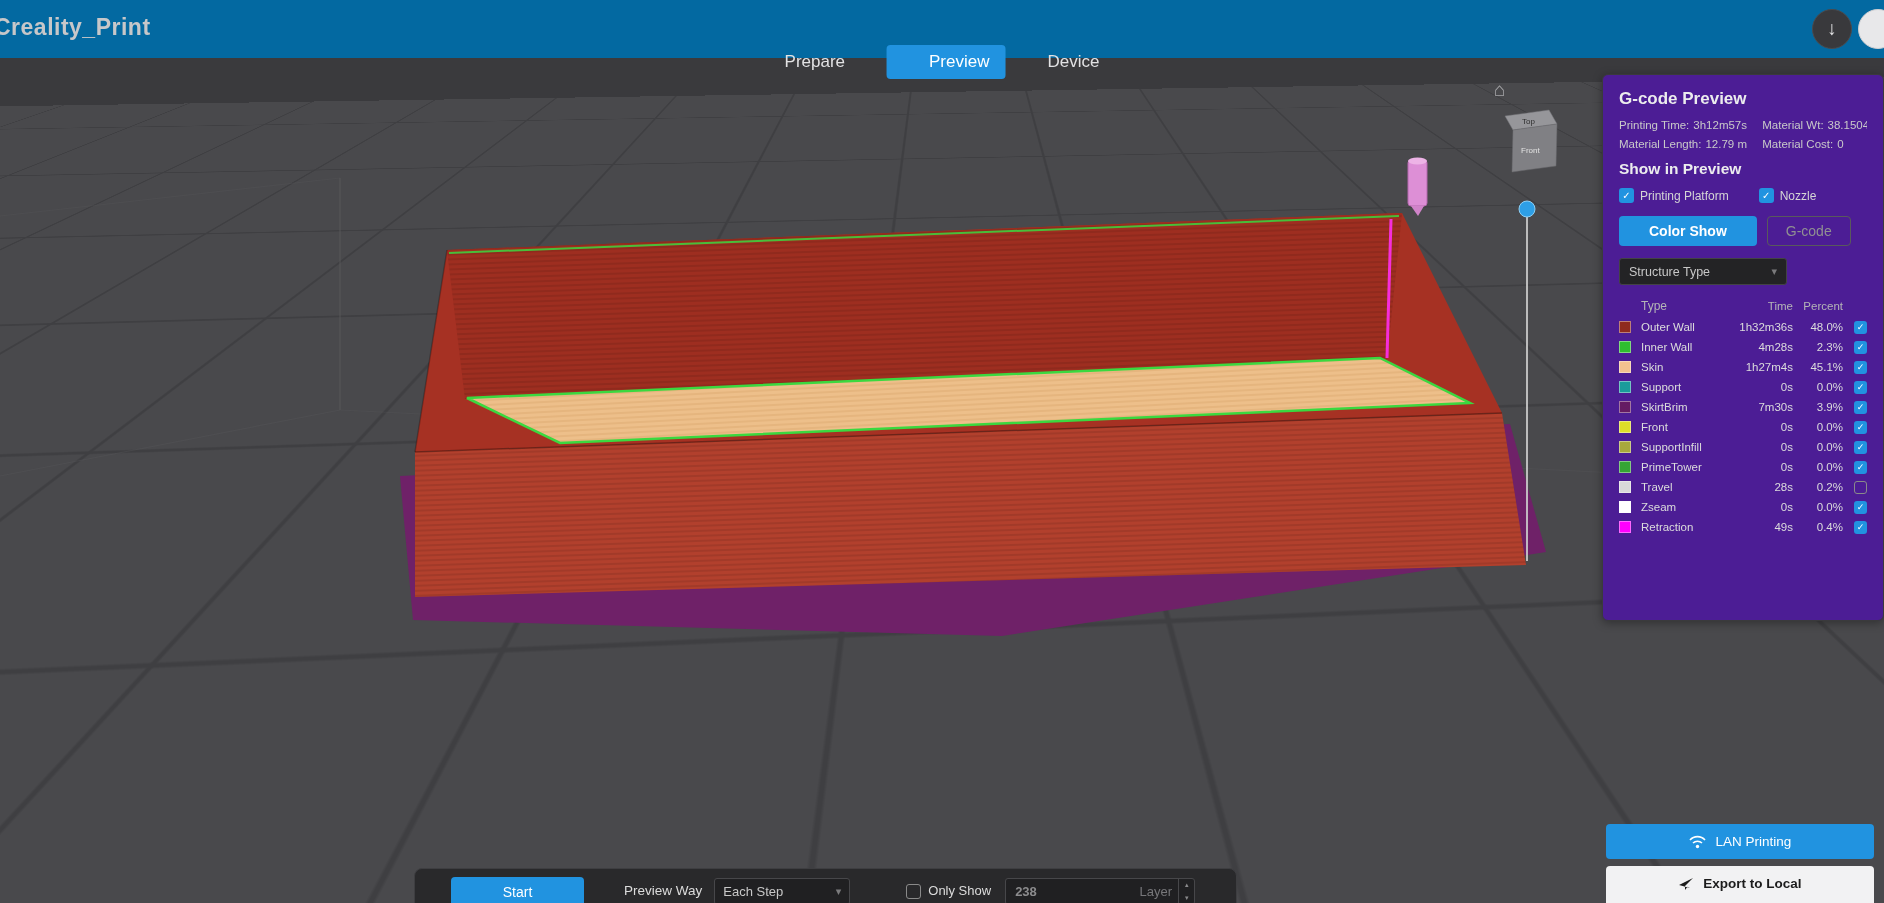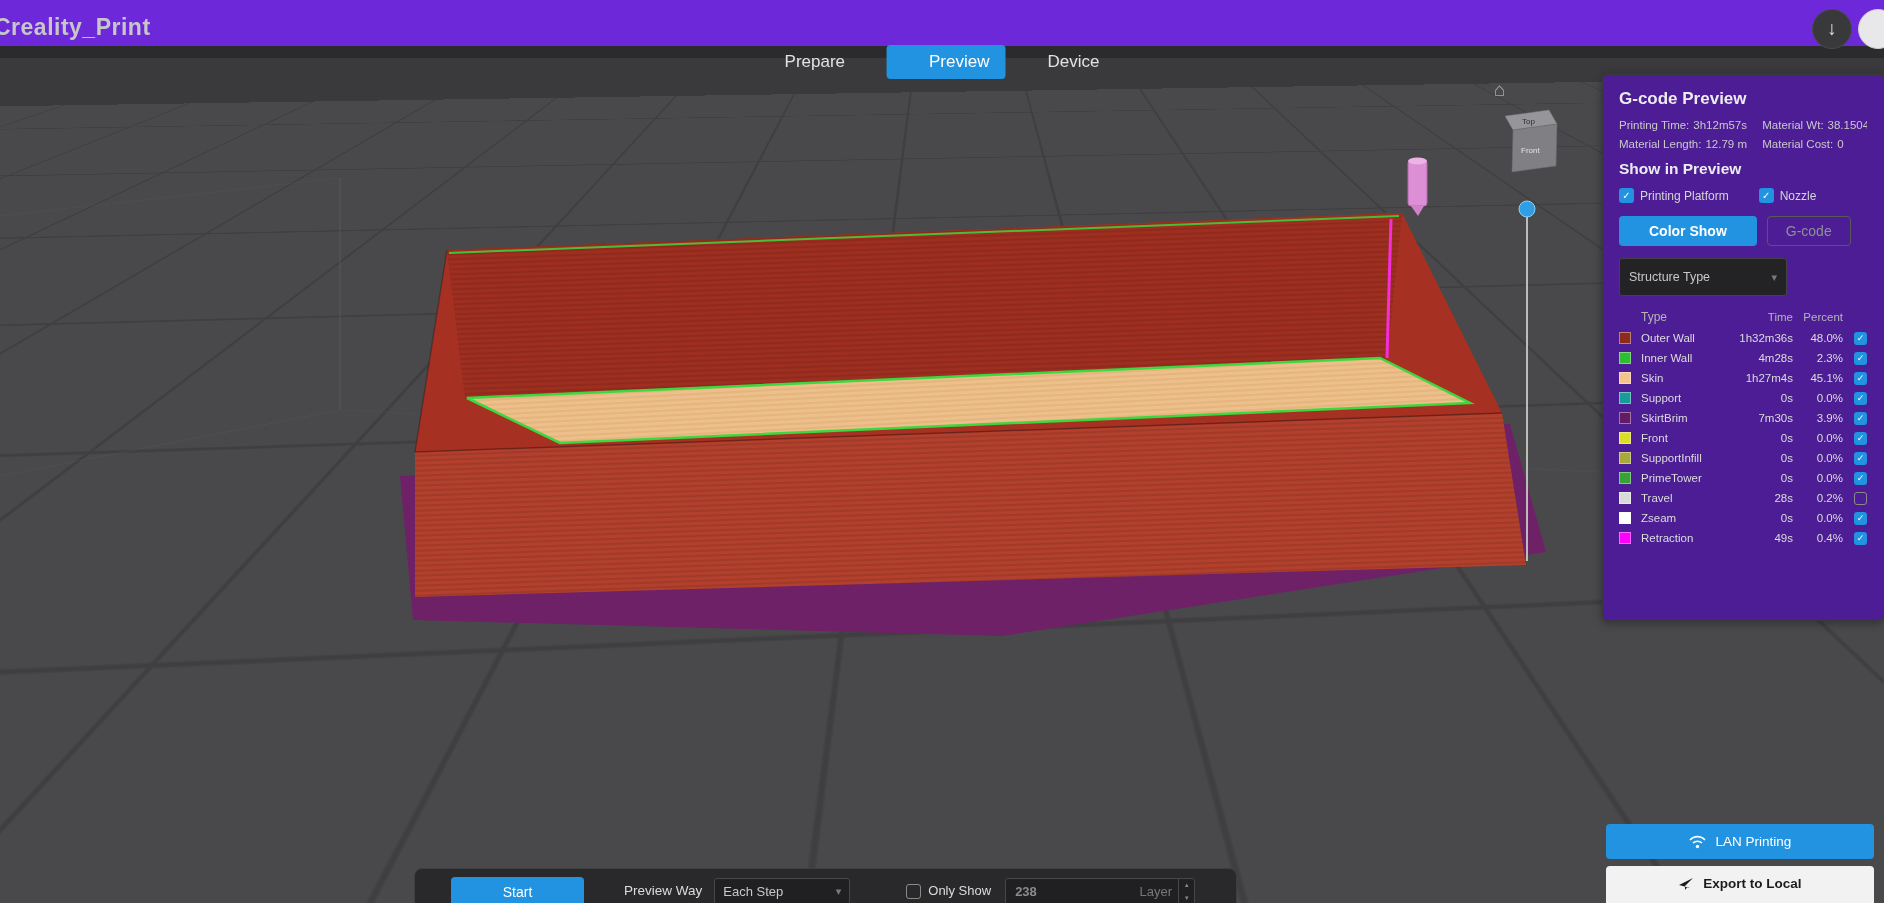--- a/index.html
+++ b/index.html
@@ -1,21 +1,21 @@
 <!DOCTYPE html>
 <html><head>
 <meta charset="utf-8">
 <style>
   * { margin:0; padding:0; box-sizing:border-box; }
   html,body { width:1884px; height:903px; overflow:hidden; background:#2b2b2d;
     font-family:"Liberation Sans","DejaVu Sans",sans-serif; }
   .stage { position:relative; width:1884px; height:903px; }
 
   
-  .topbar { position:absolute; left:0; top:0; width:100%; height:46px; background:#6d28d9; z-index:40; }
+  .topbar { position:absolute; left:0; top:0; width:100%; height:58px; background:#0369a1; z-index:40; }
   .app-title { position:absolute; left:-6px; top:14px; font-size:23px; font-weight:bold; color:#c7c7c9; letter-spacing:.5px; }
   .tabs { position:absolute; left:50%; top:0; transform:translateX(-50%); height:58px; display:flex; align-items:center; gap:26px;margin-top:33px; }
   .tab { color:#e2e2e4; font-size:17px; padding:7px 16px; border-radius:4px; cursor:pointer; }
   .tab.active { background:#2193e0; color:#fff;padding-left:42px; }
   .circle-btn { position:absolute; top:9px; width:40px; height:40px; border-radius:50%; background:#39393c; border:1px solid #4a4a4d;
     display:flex; align-items:center; justify-content:center; color:#e4e4e6; font-size:19px; }
   .circle-btn.light { background:#e8e8ea; border-color:#cfcfd2; color:#333; }
 
   
   .viewport { position:absolute; left:0; top:58px; width:1884px; height:845px; background:#3a3a3d; overflow:hidden; }
@@ -39,21 +39,21 @@
   .opt { display:flex; align-items:center; gap:6px; font-size:12px; color:#d5d5d5; }
   .cb { width:15px; height:15px; border-radius:3px; flex:0 0 auto; text-align:center; line-height:15px; font-size:10px; }
   .cb.checked { background:#2193e0; color:#fff; }
   .cb.unchecked { border:1px solid #8a8a8a; background:transparent; }
   .mode-row { display:flex; gap:10px; margin-bottom:12px; }
   .btn-blue { background:#2193e0; color:#fff; border:none; border-radius:4px; font-size:14px; font-weight:bold;
     padding:0 30px; height:30px; font-family:inherit; }
   .btn-ghost { background:transparent; color:#909092; border:1px solid #59595c; border-radius:4px; font-size:14px;
     padding:0 18px; height:30px; font-family:inherit; }
   .dropdown { width:168px; height:27px; background:#232325; border:1px solid #434345; border-radius:3px;
-    display:flex; align-items:center; justify-content:space-between; padding:18px 9px; font-size:12.5px; color:#c8c8c8; margin-bottom:10px; }
+    display:flex; align-items:center; justify-content:space-between; padding:12px 9px; font-size:12.5px; color:#c8c8c8; margin-bottom:10px; }
   .dropdown .caret { color:#7a7a7c; font-size:11px; }
   .trow { display:grid; grid-template-columns:22px 1fr 64px 50px 24px; align-items:center; height:20px; }
   .thead { font-size:12px; color:#b5b5b7; height:22px; }
   .trow .t-name { font-size:11.5px; color:#dcdcdc; }
   .trow .t-time, .trow .t-pct { font-size:11.5px; color:#dcdcdc; text-align:right; }
   .thead .t-time, .thead .t-pct { color:#b5b5b7; }
   .swatch { width:12px; height:12px; border:1px solid rgba(255,255,255,.4); }
   .trow .cb { width:13px; height:13px; line-height:13px; font-size:9px; justify-self:end; }
 
   

